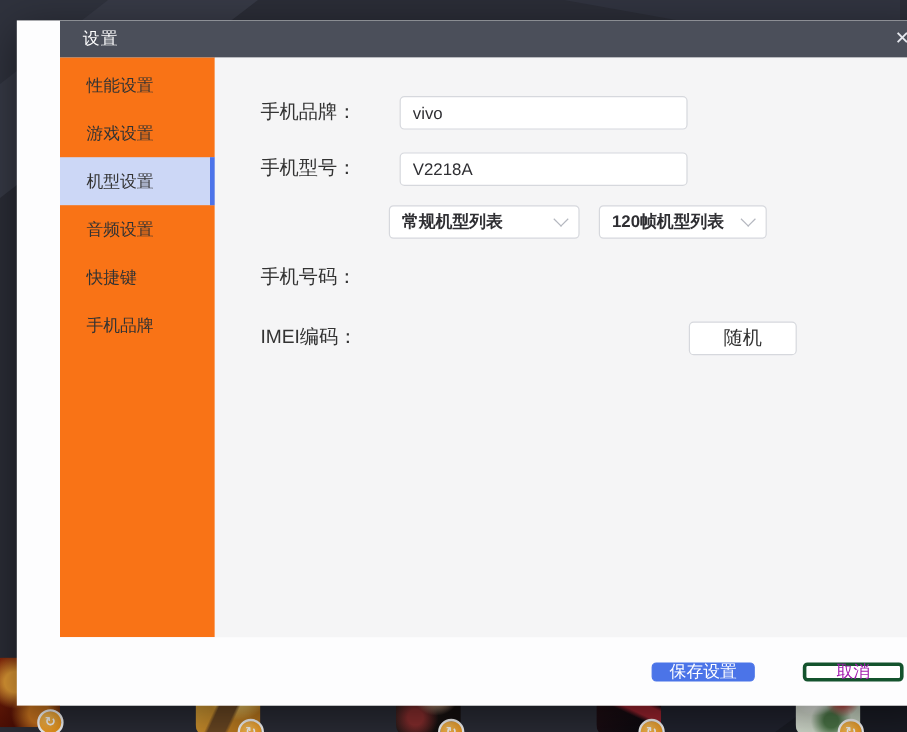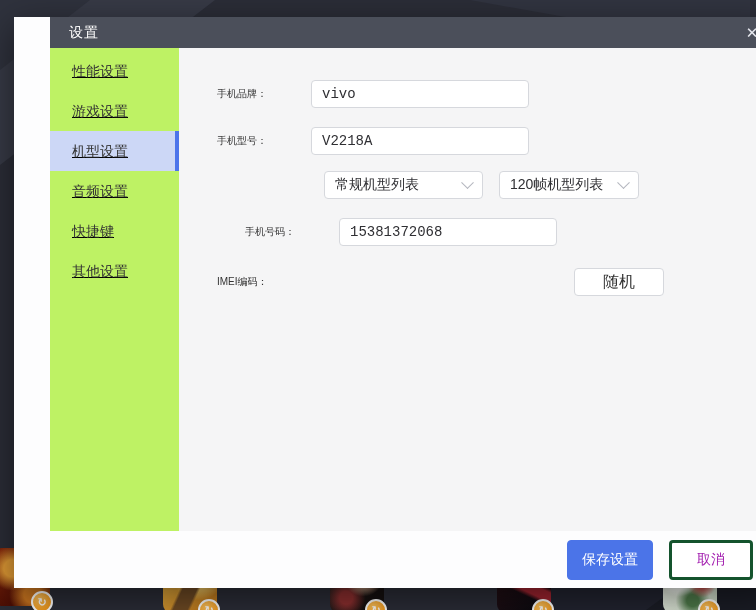--- a/index.html
+++ b/index.html
@@ -59,49 +59,49 @@
   .dialog{position:absolute;left:14px;top:17px;width:728px;height:571px;z-index:10;
     border-radius:0;box-shadow:0 10px 34px rgba(0,0,0,.5);
     display:flex;flex-direction:column;overflow:hidden;background:#fdfdfe;padding-left:36px;}
   .titlebar{height:31px;background:#4b4f5a;display:flex;align-items:center;
     justify-content:space-between;padding:0 16px 0 19px;flex:0 0 auto;}
   .titlebar .title{color:#fff;font-size:14px;letter-spacing:1px;}
   .close-btn{color:#e6e8ee;font-size:15px;line-height:1;cursor:pointer;
     width:20px;height:20px;display:flex;align-items:center;justify-content:center;}
 
   .body{flex:1;display:flex;min-height:0;}
-  .sidebar{width:129px;flex:0 0 auto;background:#bef264;padding-top:3px;box-sizing:border-box;text-decoration:underline;}
+  .sidebar{width:129px;flex:0 0 auto;background:#f97316;padding-top:3px;box-sizing:border-box;}
   .side-item{height:40px;line-height:40px;padding-left:22px;font-size:14px;color:#333;
     cursor:pointer;box-sizing:border-box;}
   .side-item.selected{background:#ccd7f6;border-right:4px solid #4c74ea;}
 
   .content{flex:1;background:#f5f5f6;position:relative;}
   .form-label{position:absolute;left:38px;height:28px;line-height:28px;
-    font-size:10px;color:#333;text-align:center;}
-  .text-input{position:absolute;left:132px;width:218px;height:28px;box-sizing:border-box;
+    font-size:16px;color:#333;text-align:center;}
+  .text-input{position:absolute;left:154px;width:240px;height:28px;box-sizing:border-box;
     border:1px solid #d6d8dd;border-radius:4px;background:#fff;color:#2f2f33;
-    font-size:14px;padding:0 10px;outline:none;font-family:Liberation Mono, monospace;}
+    font-size:14px;padding:0 10px;outline:none;font-family:Liberation Sans, sans-serif;}
   .dropdown{position:absolute;height:28px;box-sizing:border-box;border:1px solid #d6d8dd;
     border-radius:4px;background:#fff;display:flex;align-items:center;
     justify-content:space-between;padding:0 10px;font-size:14px;color:#2f2f33;cursor:pointer;}
   .chevron{width:8px;height:8px;border-right:1.5px solid #b4b7bf;border-bottom:1.5px solid #b4b7bf;
     transform:rotate(45deg) translate(-2px,-2px);}
   .ghost-btn{position:absolute;height:28px;box-sizing:border-box;border:1px solid #d6d8dd;
     border-radius:4px;background:#fff;color:#333;font-size:16px;cursor:pointer;
     display:flex;align-items:center;justify-content:center;font-family:Liberation Serif, serif;}
 
   .footer{height:57px;flex:0 0 auto;background:#fdfdfe;display:flex;align-items:center;
     justify-content:flex-end;padding-right:25px;gap:16px;box-sizing:border-box;}
-  .btn{height:40px;border-radius:4px;font-size:14px;cursor:pointer;font-family:Liberation Sans, sans-serif;
-    display:flex;align-items:center;justify-content:center;box-sizing:border-box;}
+  .btn{height:16px;border-radius:4px;font-size:14px;cursor:pointer;font-family:Liberation Sans, sans-serif;
+    display:flex;align-items:center;justify-content:center;box-sizing:border-box;margin-left:24px;}
   .btn-primary{width:86px;background:#4b74e8;border:1px solid #4b74e8;color:#fff;}
   .btn-default{width:84px;background:#fff;border:3px solid #14532d;color:#a21caf;}
 
   
-  .r1{top:32px;} .r2{top:79px;} .r3{top:123px;} .r4{top:170px;margin-left:28px;} .r5{top:220px;}
+  .r1{top:32px;} .r2{top:79px;} .r3{top:123px;font-weight:bold;} .r4{top:170px;} .r5{top:220px;}
 </style>
 </head>
 <body>
 
 <div class="facet facet-tl"></div>
 <div class="facet facet-tl2"></div>
 <div class="facet facet-tm"></div>
 <div class="facet facet-br"></div>
 <div class="facet facet-br2"></div>
 
@@ -128,42 +128,41 @@
     <span class="close-btn">✕</span>
   </div>
 
   <div class="body">
     <div class="sidebar">
       <div class="side-item">性能设置</div>
       <div class="side-item">游戏设置</div>
       <div class="side-item selected">机型设置</div>
       <div class="side-item">音频设置</div>
       <div class="side-item">快捷键</div>
-      <div class="side-item">其他设置</div>
+      <div class="side-item">手机品牌</div>
     </div>
 
     <div class="content">
 
       <span class="form-label r1">手机品牌：</span>
       <input class="text-input r1" type="text" value="vivo" style="">
 
       <span class="form-label r2">手机型号：</span>
       <input class="text-input r2" type="text" value="V2218A" style="">
 
       <div class="dropdown r3" style="left:145px;width:159px;">
         <span>常规机型列表</span>
         <span class="chevron"></span>
       </div>
       <div class="dropdown r3" style="left:320px;width:140px;">
         <span>120帧机型列表</span>
         <span class="chevron"></span>
       </div>
 
       <span class="form-label r4">手机号码：</span>
-      <input class="text-input r4" type="text" value="15381372068" style="">
 
       <span class="form-label r5">IMEI编码：</span>
       <button class="ghost-btn r5" style="left:395px;width:90px;">随机</button>
 
     </div>
   </div>
 
   <div class="footer">
     <button class="btn btn-primary">保存设置</button>
     <button class="btn btn-default">取消</button>

